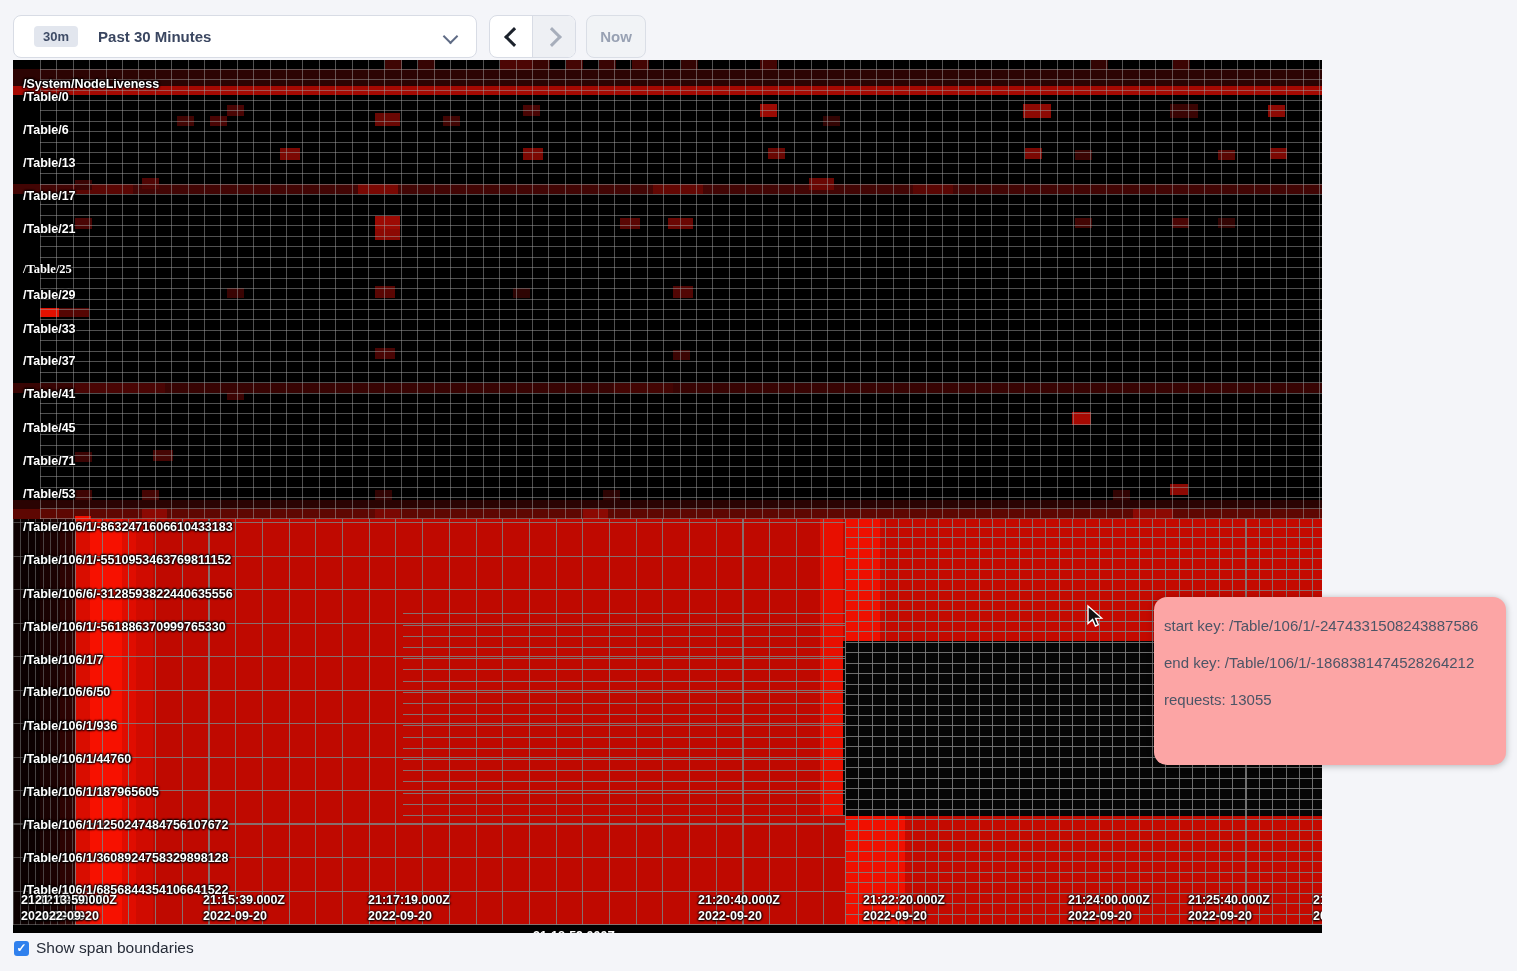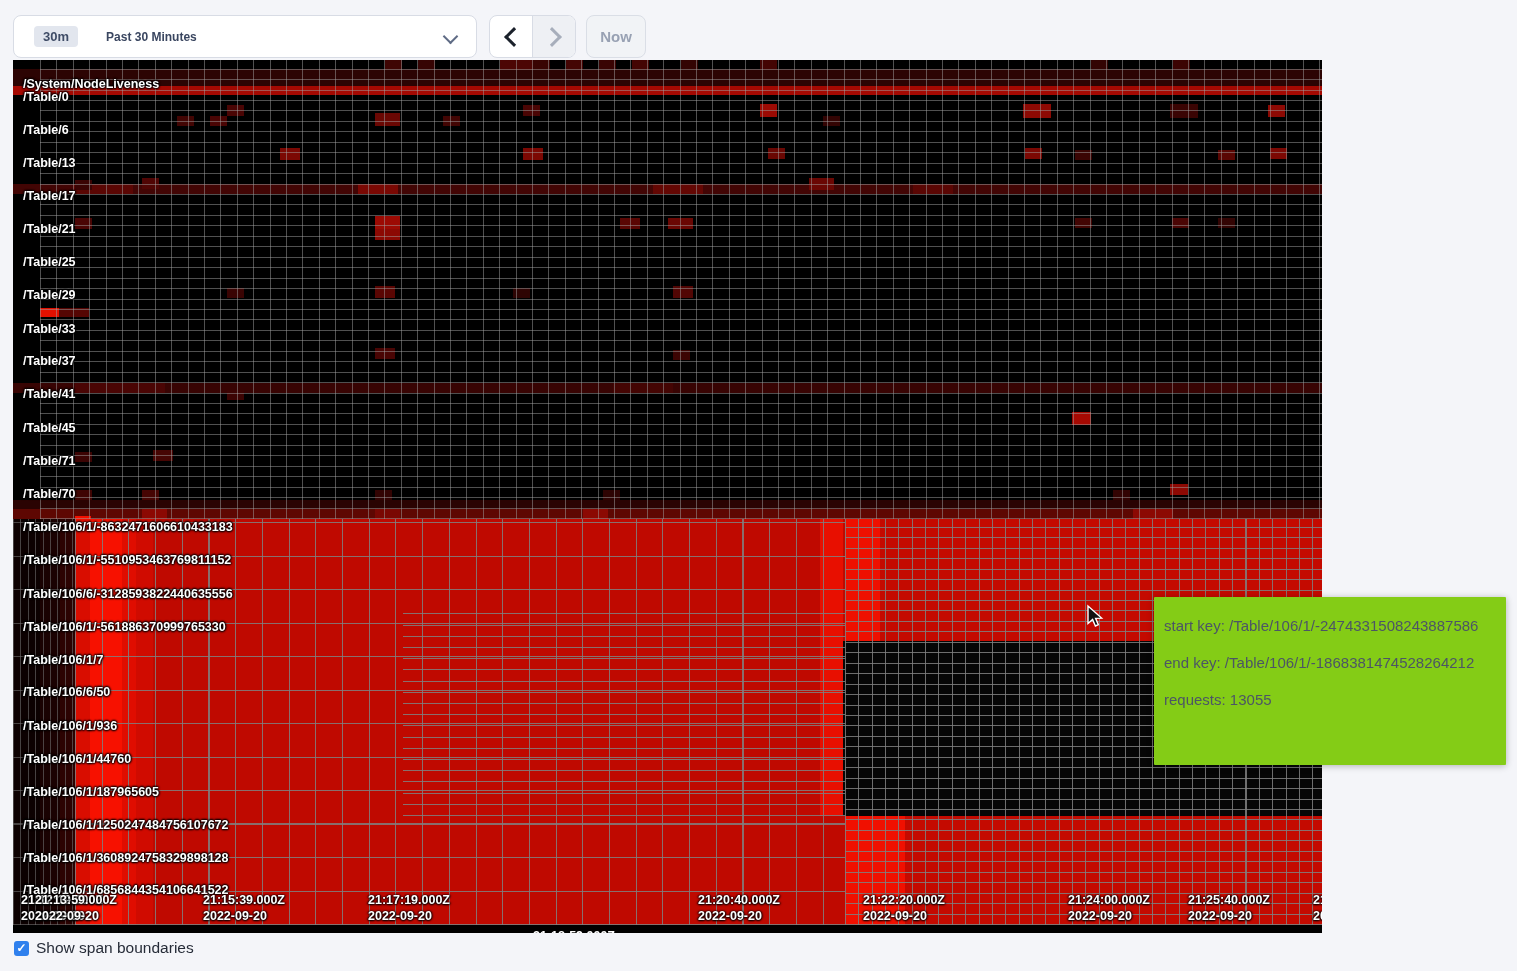--- a/index.html
+++ b/index.html
@@ -2,37 +2,37 @@
 <html><head>
 <meta charset="utf-8">
 <style>
   html,body{margin:0;padding:0;}
   body{width:1517px;height:971px;background:#f4f5f9;font-family:"Liberation Sans",sans-serif;position:relative;overflow:hidden;}
   .root{position:absolute;inset:0;}
 
   
   .select{position:absolute;left:13px;top:15px;width:464px;height:43px;background:#fff;border:1px solid #d8dce5;border-radius:8px;display:flex;align-items:center;box-sizing:border-box;cursor:pointer;}
   .badge{margin-left:20px;background:#e2e6ee;color:#3f4c66;font-weight:700;font-size:13px;padding:3px 9px;border-radius:4px;}
-  .select-label{margin-left:28px;color:#3a4660;font-size:12px;font-weight:600;}
+  .select-label{margin-left:20px;color:#3a4660;font-size:15px;font-weight:600;}
   .chev-down{position:absolute;right:20px;top:15px;width:9px;height:9px;border-right:2px solid #5f6b85;border-bottom:2px solid #5f6b85;transform:rotate(45deg);}
   .navgroup{position:absolute;left:489px;top:15px;height:43px;display:flex;border:1px solid #d8dce5;border-radius:8px;overflow:hidden;background:#fff;box-sizing:border-box;}
   .navbtn{width:42px;height:41px;display:flex;align-items:center;justify-content:center;cursor:pointer;}
   .navbtn.next{background:#eef0f4;border-left:1px solid #d8dce5;cursor:default;}
   .chev-l{width:11px;height:11px;border-left:3px solid #1b212b;border-bottom:3px solid #1b212b;transform:rotate(45deg);margin-left:5px;}
   .chev-r{width:11px;height:11px;border-right:3px solid #a7aebb;border-top:3px solid #a7aebb;transform:rotate(45deg);margin-right:5px;}
   .now{position:absolute;left:586px;top:15px;width:60px;height:43px;background:#f1f3f6;border:1px solid #dadee6;border-radius:8px;color:#98a1b3;font-size:15px;font-weight:600;display:flex;align-items:center;justify-content:center;box-sizing:border-box;}
 
   
   .hm{position:absolute;left:13px;top:60px;width:1309px;height:873px;background:#000;overflow:hidden;}
   .hm-rect{position:absolute;}
   .row-label{position:absolute;left:10px;color:#fff;font-size:12.5px;font-weight:700;white-space:nowrap;text-shadow:0 1px 2px #000,1px 0 2px #000,-1px 0 2px #000,0 -1px 2px #000;}
   .tick{position:absolute;top:832px;color:#fff;font-size:12.5px;font-weight:700;line-height:16px;white-space:nowrap;text-shadow:0 1px 2px #000,1px 0 2px #000,-1px 0 2px #000;}
 
   
-  .tooltip{position:absolute;left:1154px;top:597px;width:352px;height:168px;background:#84cc16;border-radius:1px;box-shadow:0 1px 7px rgba(0,0,0,.28);padding:10px;box-sizing:border-box;z-index:6;}
+  .tooltip{position:absolute;left:1154px;top:597px;width:352px;height:168px;background:#fca5a5;border-radius:13px;box-shadow:0 1px 7px rgba(0,0,0,.28);padding:10px;box-sizing:border-box;z-index:6;}
   .tooltip div{font-size:15px;color:#4c5566;line-height:37px;white-space:nowrap;}
 
   
   .cursor{position:absolute;left:1083px;top:604px;z-index:7;}
 
   
   .cbrow{position:absolute;left:14px;top:939px;display:flex;align-items:center;}
   .cb{width:15px;height:15px;background:#2f80ed;border-radius:3px;color:#fff;font-size:12px;font-weight:700;display:flex;align-items:center;justify-content:center;cursor:pointer;}
   .cbl{margin-left:7px;color:#262c38;font-size:15.5px;}
 </style>
@@ -151,28 +151,28 @@
       <div class="hm-rect" style="left: 62px; top: 459px; width: 770px; height: 406px; background-image: repeating-linear-gradient(90deg, rgba(128, 128, 128, 0.85) 0px, rgba(128, 128, 128, 0.85) 1px, transparent 1px, transparent 26.7px), repeating-linear-gradient(0deg, rgba(128, 128, 128, 0.85) 0px, rgba(128, 128, 128, 0.85) 1px, transparent 1px, transparent 33.5px);"></div>
       <div class="hm-rect" style="left: 390px; top: 550px; width: 442px; height: 206px; background-image: repeating-linear-gradient(0deg, rgba(128, 128, 128, 0.85) 0px, rgba(128, 128, 128, 0.85) 1px, transparent 1px, transparent 11.2px);"></div>
       <div class="hm-rect" style="left: 832px; top: 459px; width: 477px; height: 406px; background-image: repeating-linear-gradient(90deg, rgba(128, 128, 128, 0.85) 0px, rgba(128, 128, 128, 0.85) 1px, transparent 1px, transparent 13.35px), repeating-linear-gradient(0deg, rgba(128, 128, 128, 0.85) 0px, rgba(128, 128, 128, 0.85) 1px, transparent 1px, transparent 10.45px);"></div>
       <div class="hm-rect" style="left: 0px; top: 865px; width: 1309px; height: 8px; background: rgb(0, 0, 0);"></div>
       <div class="row-label" style="top: 17px;">/System/NodeLiveness</div>
       <div class="row-label" style="top: 30px;">/Table/0</div>
       <div class="row-label" style="top: 63px;">/Table/6</div>
       <div class="row-label" style="top: 96px;">/Table/13</div>
       <div class="row-label" style="top: 129px;">/Table/17</div>
       <div class="row-label" style="top: 162px;">/Table/21</div>
-      <div class="row-label" style="top: 195px;">/Table/25</div>
+      <div class="row-label" style="top: 202px; font-family: Liberation Serif, serif;">/Table/25</div>
       <div class="row-label" style="top: 228px;">/Table/29</div>
       <div class="row-label" style="top: 262px;">/Table/33</div>
       <div class="row-label" style="top: 294px;">/Table/37</div>
       <div class="row-label" style="top: 327px;">/Table/41</div>
       <div class="row-label" style="top: 361px;">/Table/45</div>
       <div class="row-label" style="top: 394px;">/Table/71</div>
-      <div class="row-label" style="top: 427px;">/Table/70</div>
+      <div class="row-label" style="top: 427px;">/Table/53</div>
       <div class="row-label" style="top: 460px;">/Table/106/1/-8632471606610433183</div>
       <div class="row-label" style="top: 493px;">/Table/106/1/-5510953463769811152</div>
       <div class="row-label" style="top: 527px;">/Table/106/6/-3128593822440635556</div>
       <div class="row-label" style="top: 560px;">/Table/106/1/-561886370999765330</div>
       <div class="row-label" style="top: 593px;">/Table/106/1/7</div>
       <div class="row-label" style="top: 625px;">/Table/106/6/50</div>
       <div class="row-label" style="top: 659px;">/Table/106/1/936</div>
       <div class="row-label" style="top: 692px;">/Table/106/1/44760</div>
       <div class="row-label" style="top: 725px;">/Table/106/1/187965605</div>
       <div class="row-label" style="top: 758px;">/Table/106/1/1250247484756107672</div>

